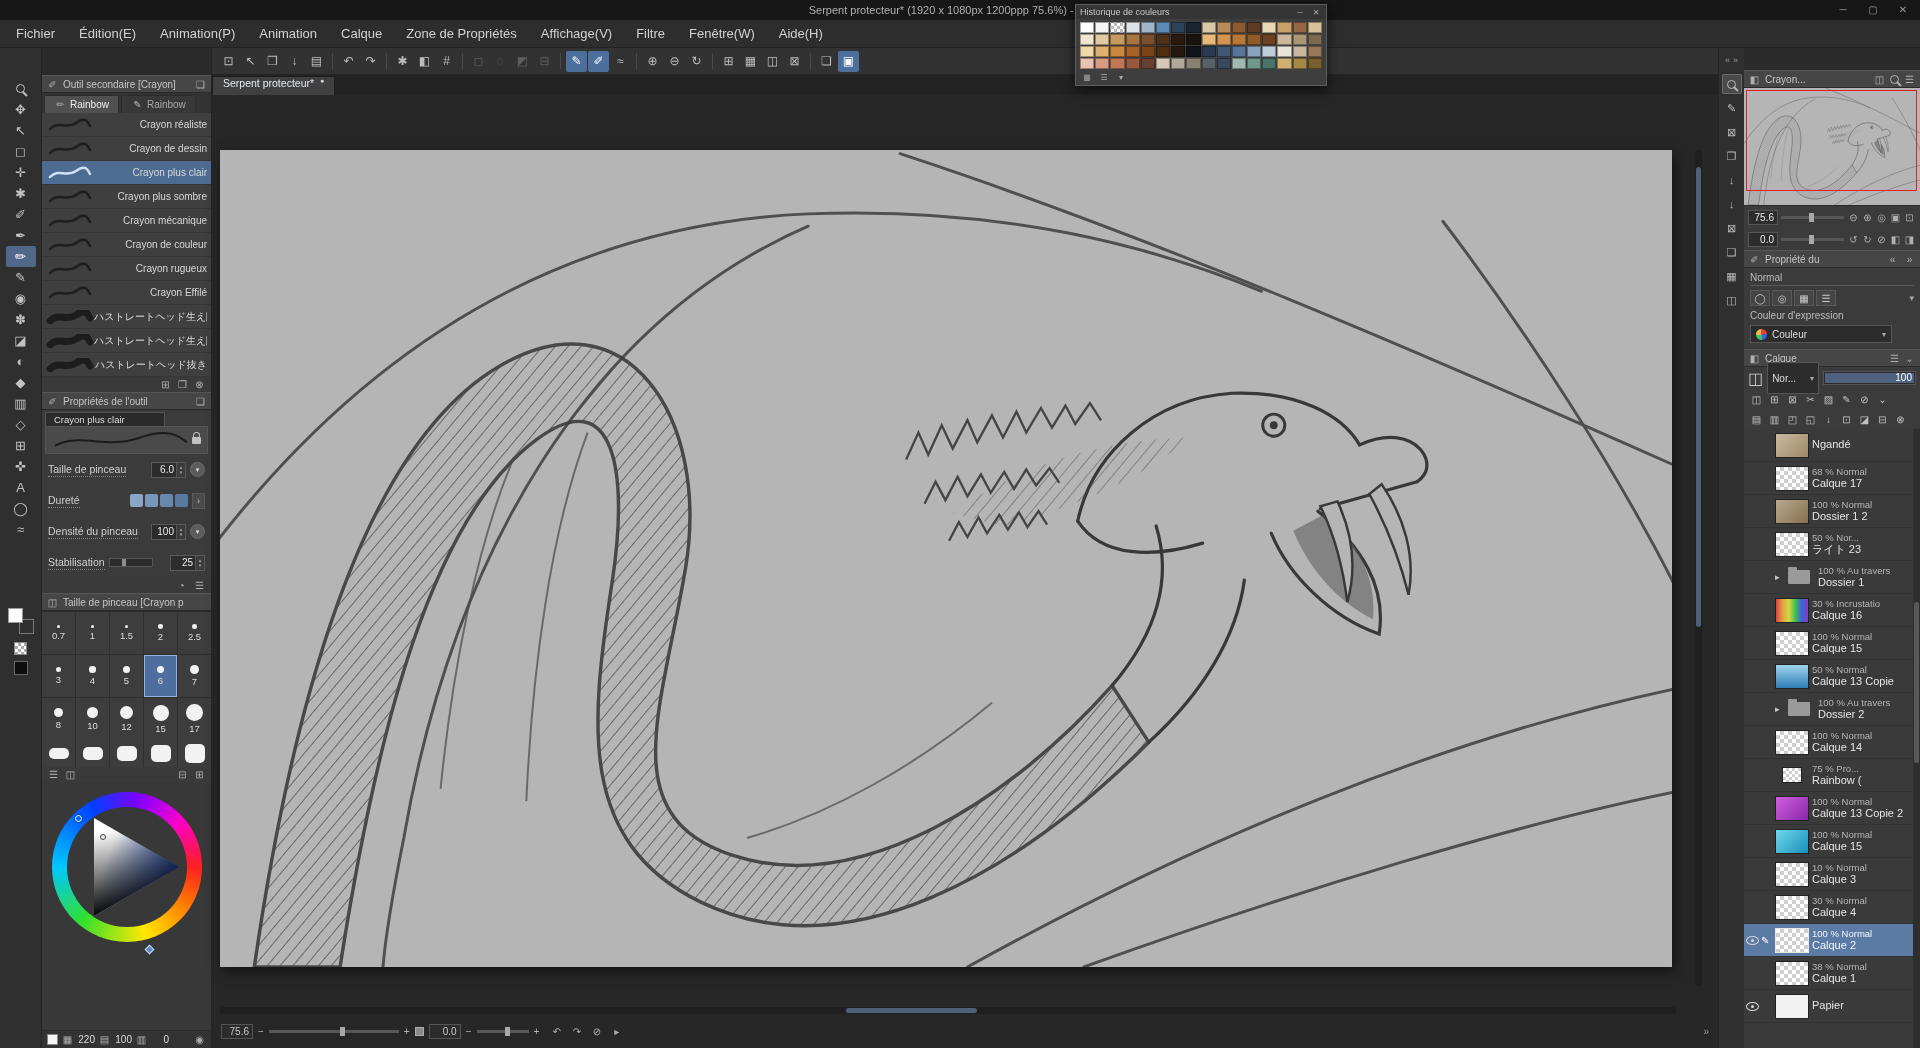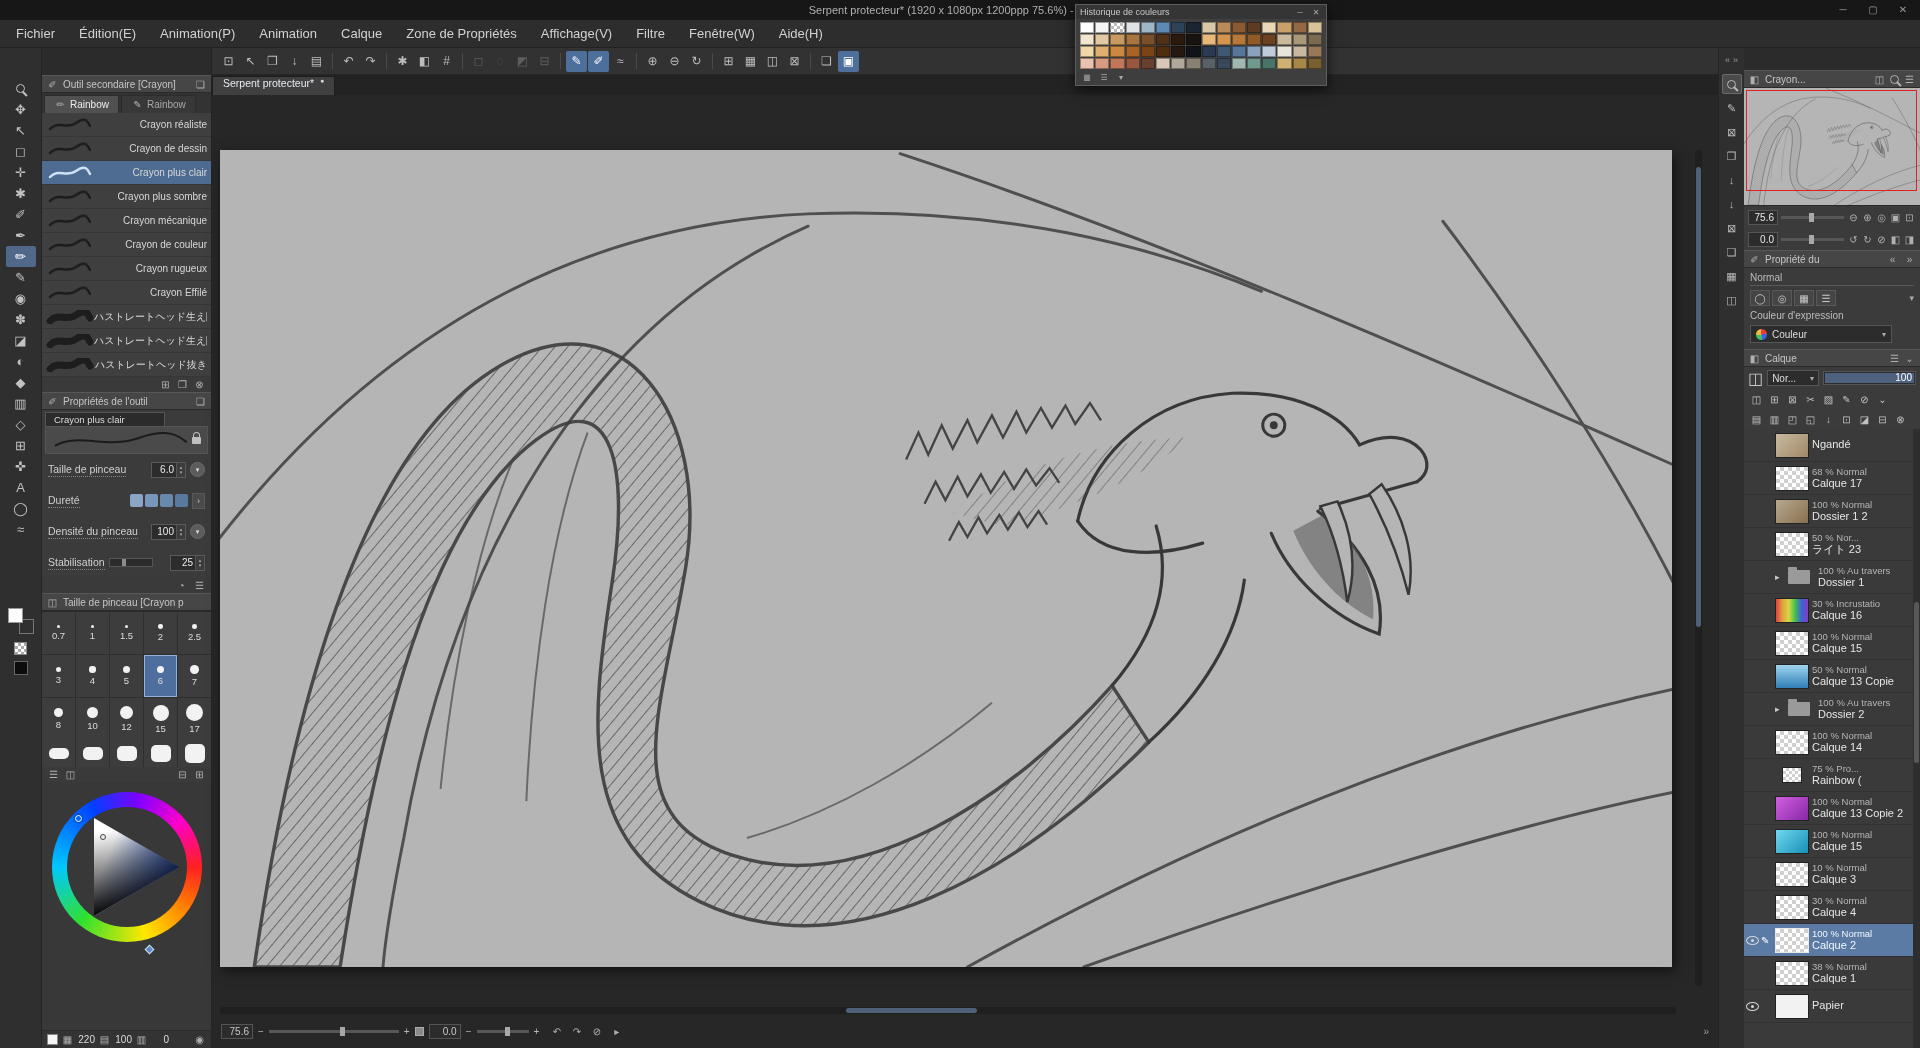--- a/index.html
+++ b/index.html
@@ -161,21 +161,21 @@
   .lp-icons{display:flex;gap:2px;align-items:center}
   .lp-icon{width:20px;height:16px;background:#454545;border:1px solid #585858;color:#ccc;font-size:10px;
     display:flex;align-items:center;justify-content:center}
   .lp-caret{margin-left:auto;font-size:9px;color:#aaa}
   .lp-dd{display:flex;align-items:center;gap:5px;background:#2c2c2c;border:1px solid #555;height:18px;
     padding:0 5px;font-size:10px;color:#ddd;width:142px}
   .multi-chip{width:11px;height:11px;border-radius:50%;flex:none;
     background:conic-gradient(#e84040 0 25%,#4060e8 0 50%,#40c060 0 75%,#e8c040 0)}
   .dd-caret{margin-left:auto;font-size:8px;color:#aaa}
   .ly-blend-row{display:flex;align-items:center;gap:4px;height:22px;padding:0 4px;flex:none}
-  .combo{display:flex;align-items:center;gap:5px;background:#2c2c2c;border:1px solid #555;height:16px;
+  .combo{display:flex;align-items:center;gap:5px;background:#2c2c2c;border:1px solid #555;height:32px;
     padding:0 4px;font-size:10px;color:#ddd;width:52px;flex:none}
   .opbar{flex:1;height:14px;border:1px solid #555;background:#2c2c2c;position:relative}
   .opfill{position:absolute;inset:1px;background:#4e6280}
   .opnum{position:absolute;right:3px;top:0;font-size:10px;color:#fff;line-height:12px}
   .ly-icons{display:flex;gap:1px;align-items:center;padding:0 4px;height:20px;flex:none}
   .ly-btn{width:17px;height:16px;display:flex;align-items:center;justify-content:center;font-size:10px;color:#c0c0c0}
   .layer-list{flex:1;overflow:hidden;position:relative;background:#3a3a3a;min-height:0}
   .layer-row{display:flex;align-items:center;height:33px;border-bottom:1px solid #323232;padding:0 2px;gap:3px}
   .layer-row.sel{background:#5b7aa4}
   .lr-gutter{width:26px;display:flex;align-items:center;gap:2px;flex:none}

